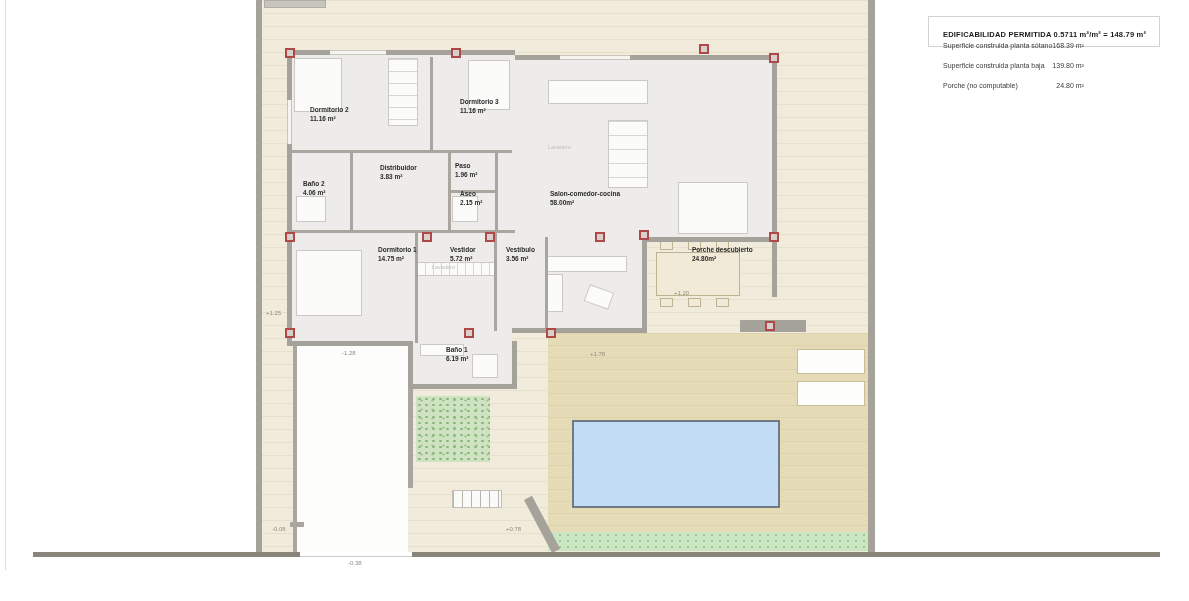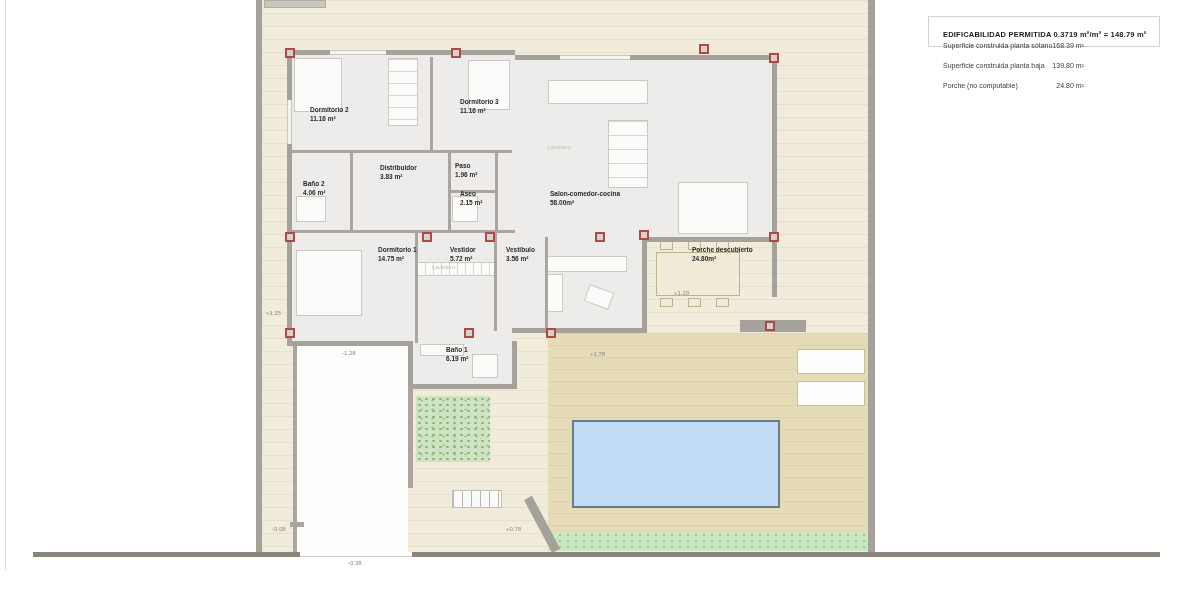--- a/index.html
+++ b/index.html
@@ -191,21 +191,21 @@
 
   <div class="elev" style="left:266px;top:310px;">+1.25</div>
   <div class="elev" style="left:342px;top:350px;">-1.28</div>
   <div class="elev" style="left:674px;top:290px;">+1.20</div>
   <div class="elev" style="left:590px;top:351px;">+1.78</div>
   <div class="elev" style="left:272px;top:526px;">-0.08</div>
   <div class="elev" style="left:506px;top:526px;">+0.78</div>
   <div class="elev" style="left:348px;top:560px;">-0.38</div>
 
   <div class="info-panel">
-    <div class="info-title">EDIFICABILIDAD PERMITIDA 0.3719 m²/m² = 148.79 m²</div>
+    <div class="info-title">EDIFICABILIDAD PERMITIDA 0.5711 m²/m² = 148.79 m²</div>
     <div class="info-rows">
       <div class="info-row">
         <span>Superficie construida planta sótano</span>
         <span>168.39 m²</span>
       </div>
       <div class="info-row">
         <span>Superficie construida planta baja</span>
         <span>139.80 m²</span>
       </div>
       <div class="info-row">

